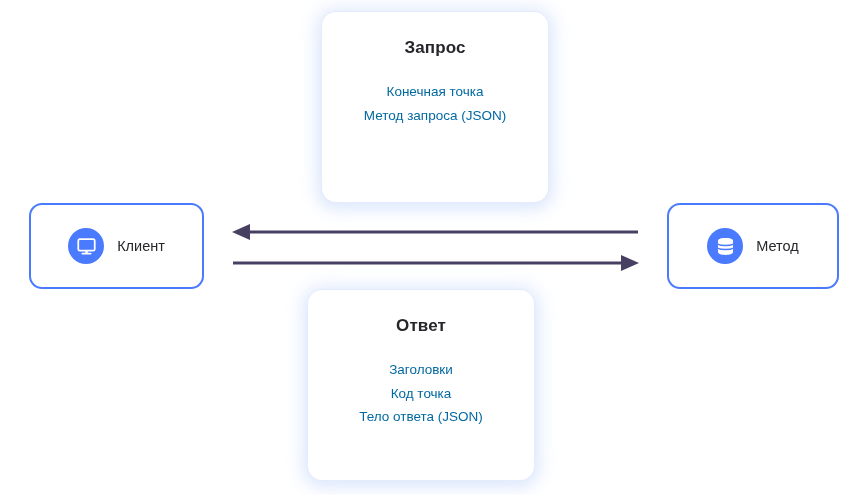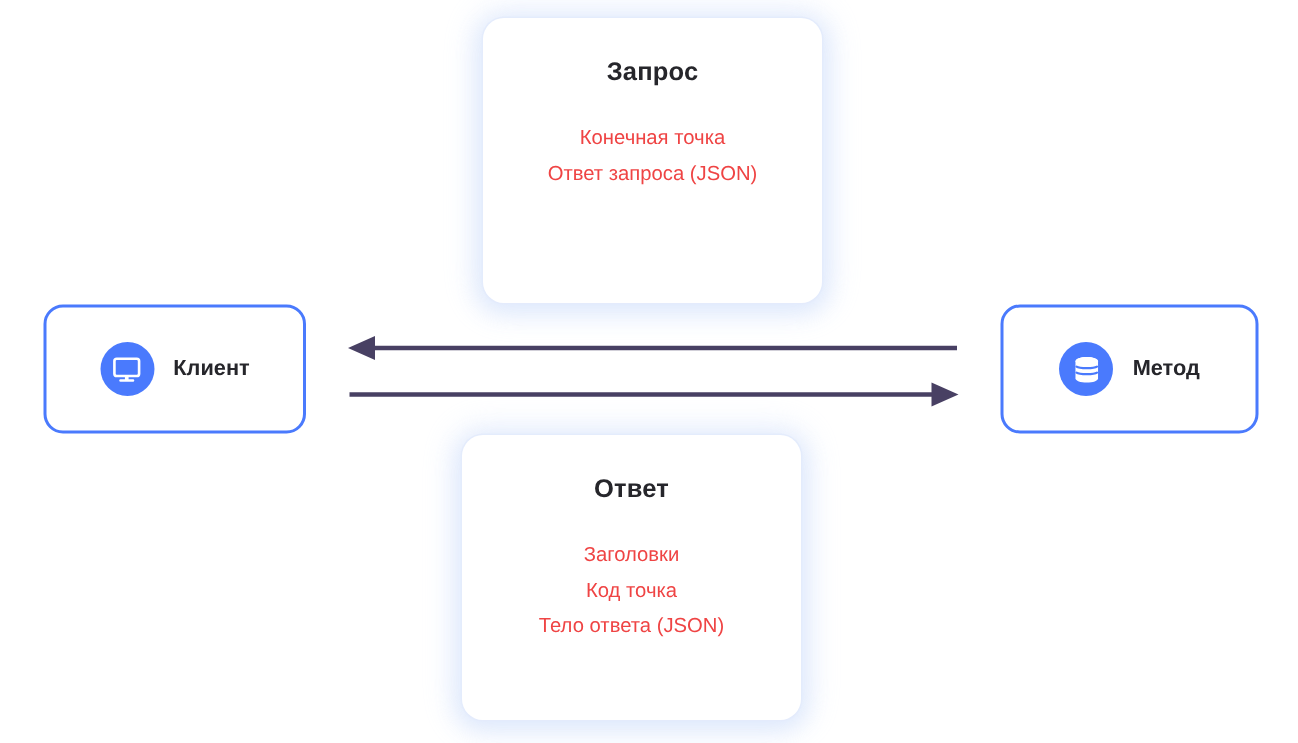--- a/index.html
+++ b/index.html
@@ -54,21 +54,21 @@
     line-height: 20px;
   }
   .card-lines {
     list-style: none;
     margin: 0;
     padding: 0;
   }
   .card-lines li {
     font-size: 13.5px;
     font-weight: normal;
-    color: #ef4444;
+    color: #0369a1;
     line-height: 23.5px;
     white-space: nowrap;
   }
 
   
   .node-box {
     position: absolute;
     box-sizing: border-box;
     border: 2px solid #4a7afd;
     border-radius: 13px;
@@ -100,21 +100,21 @@
     border-radius: 50%;
     background: #4a7afd;
     display: flex;
     align-items: center;
     justify-content: center;
     flex: 0 0 auto;
   }
   .node-label {
     font-size: 14.5px;
     color: #26262b;
-    font-weight: bold;
+    font-weight: normal;
     white-space: nowrap;
   }
 
   
   #arrows {
     position: absolute;
     left: 0;
     top: 0;
     width: 865px;
     height: 495px;
@@ -123,21 +123,21 @@
 </style>
 </head>
 <body>
 
 <div id="canvas">
 
   <div class="info-card" id="request-card">
     <div class="card-title">Запрос</div>
     <ul class="card-lines">
       <li>Конечная точка</li>
-      <li>Ответ запроса (JSON)</li>
+      <li>Метод запроса (JSON)</li>
     </ul>
   </div>
 
   <div class="info-card" id="response-card">
     <div class="card-title">Ответ</div>
     <ul class="card-lines">
       <li>Заголовки</li>
       <li>Код точка</li>
       <li>Тело ответа (JSON)</li>
     </ul>

